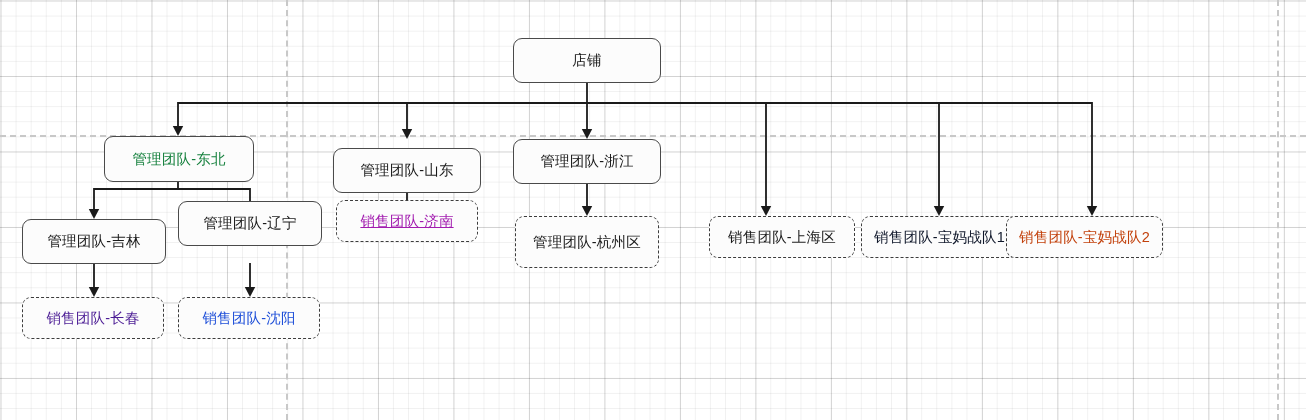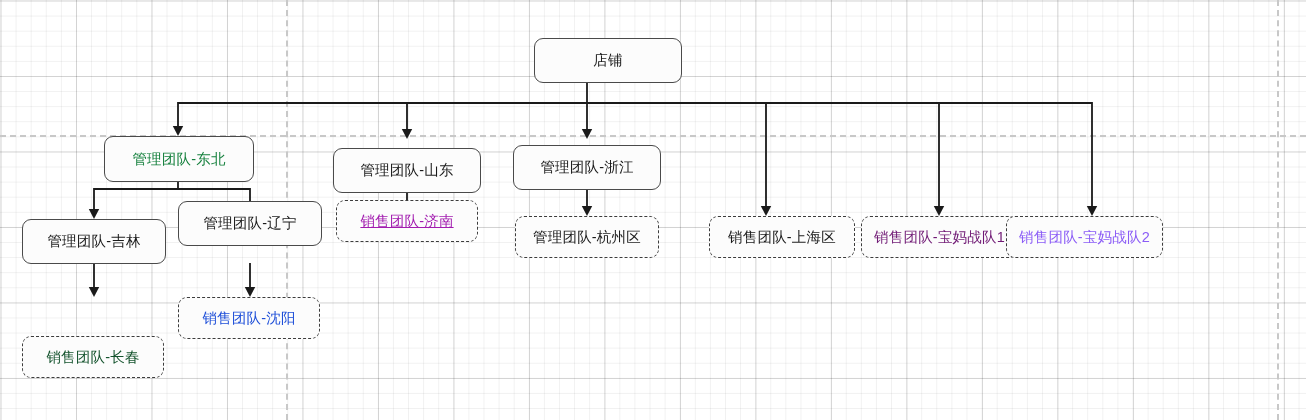--- a/index.html
+++ b/index.html
@@ -99,54 +99,54 @@
       <polygon points="401.8,206 412.2,206 407,216" fill="#1a1a1a"></polygon>
       <path d="M 587 184 L 587 210" fill="none" stroke="#1a1a1a" stroke-width="1.8" stroke-linecap="square"></path>
       <polygon points="581.8,206 592.2,206 587,216" fill="#1a1a1a"></polygon>
       <path d="M 94 264 L 94 291" fill="none" stroke="#1a1a1a" stroke-width="1.8" stroke-linecap="square"></path>
       <polygon points="88.8,287 99.2,287 94,297" fill="#1a1a1a"></polygon>
       <path d="M 250 264 L 250 291" fill="none" stroke="#1a1a1a" stroke-width="1.8" stroke-linecap="square"></path>
       <polygon points="244.8,287 255.2,287 250,297" fill="#1a1a1a"></polygon>
     </svg>
 
   <div id="node-layer">
-      <div class="node solid" style="left: 513px; top: 38px; width: 148px; height: 45px; background: rgb(252, 252, 252); color: rgb(26, 26, 26); border-color: rgb(74, 74, 74); margin-left: 21px;">
+      <div class="node solid" style="left: 513px; top: 38px; width: 148px; height: 45px; background: rgb(252, 252, 252); color: rgb(26, 26, 26); border-color: rgb(74, 74, 74);">
         <span class="node-label">店铺</span>
       </div>
       <div class="node solid" style="left: 104px; top: 136px; width: 150px; height: 46px; background: rgb(252, 252, 252); color: #15803d; border-color: rgb(74, 74, 74);">
         <span class="node-label">管理团队-东北</span>
       </div>
       <div class="node solid" style="left: 333px; top: 148px; width: 148px; height: 45px; background: rgb(252, 252, 252); color: rgb(26, 26, 26); border-color: rgb(74, 74, 74);">
         <span class="node-label">管理团队-山东</span>
       </div>
-      <div class="node solid" style="left: 513px; top: 145px; width: 148px; height: 45px; background: rgb(252, 252, 252); color: rgb(26, 26, 26); border-color: rgb(74, 74, 74);">
+      <div class="node solid" style="left: 513px; top: 139px; width: 148px; height: 45px; background: rgb(252, 252, 252); color: rgb(26, 26, 26); border-color: rgb(74, 74, 74);">
         <span class="node-label">管理团队-浙江</span>
       </div>
       <div class="node solid" style="left: 22px; top: 219px; width: 144px; height: 45px; background: rgb(252, 252, 252); color: rgb(26, 26, 26); border-color: rgb(74, 74, 74); justify-content: center;">
         <span class="node-label">管理团队-吉林</span>
       </div>
       <div class="node solid" style="left: 178px; top: 201px; width: 144px; height: 45px; background: rgb(252, 252, 252); color: rgb(26, 26, 26); border-color: rgb(74, 74, 74);">
         <span class="node-label">管理团队-辽宁</span>
       </div>
       <div class="node dashed" style="left: 336px; top: 200px; width: 142px; height: 42px; background: rgb(252, 252, 252); color: #a21caf; border-color: rgb(60, 60, 60); text-decoration: underline;">
         <span class="node-label">销售团队-济南</span>
       </div>
-      <div class="node dashed" style="left: 515px; top: 216px; width: 144px; height: 42px; background: rgb(252, 252, 252); color: rgb(26, 26, 26); border-color: rgb(60, 60, 60); justify-content: center;">
+      <div class="node dashed" style="left: 515px; top: 216px; width: 144px; height: 52px; background: rgb(252, 252, 252); color: rgb(26, 26, 26); border-color: rgb(60, 60, 60); justify-content: center;">
         <span class="node-label">管理团队-杭州区</span>
       </div>
       <div class="node dashed" style="left: 693px; top: 216px; width: 146px; height: 42px; background: rgb(252, 252, 252); color: rgb(26, 26, 26); border-color: rgb(60, 60, 60); margin-left: 16px;">
         <span class="node-label">销售团队-上海区</span>
       </div>
-      <div class="node dashed" style="left: 861px; top: 216px; width: 157px; height: 42px; background: rgb(252, 252, 252); color: #701a75; border-color: rgb(60, 60, 60);">
+      <div class="node dashed" style="left: 861px; top: 216px; width: 157px; height: 42px; background: rgb(252, 252, 252); color: #0f172a; border-color: rgb(60, 60, 60);">
         <span class="node-label">销售团队-宝妈战队1</span>
       </div>
-      <div class="node dashed" style="left: 1006px; top: 216px; width: 157px; height: 42px; background: rgb(252, 252, 252); color: #8b5cf6; border-color: rgb(60, 60, 60);">
+      <div class="node dashed" style="left: 1006px; top: 216px; width: 157px; height: 42px; background: rgb(252, 252, 252); color: #c2410c; border-color: rgb(60, 60, 60);">
         <span class="node-label">销售团队-宝妈战队2</span>
       </div>
-      <div class="node dashed" style="left: 22px; top: 297px; width: 142px; height: 42px; background: rgb(252, 252, 252); color: #14532d; border-color: rgb(60, 60, 60); margin-top: 39px;">
+      <div class="node dashed" style="left: 22px; top: 297px; width: 142px; height: 42px; background: rgb(252, 252, 252); color: #4c1d95; border-color: rgb(60, 60, 60);">
         <span class="node-label">销售团队-长春</span>
       </div>
       <div class="node dashed" style="left: 178px; top: 297px; width: 142px; height: 42px; background: rgb(252, 252, 252); color: #1d4ed8; border-color: rgb(60, 60, 60);">
         <span class="node-label">销售团队-沈阳</span>
       </div>
     </div>
 
 </div>
 
 </body></html>

